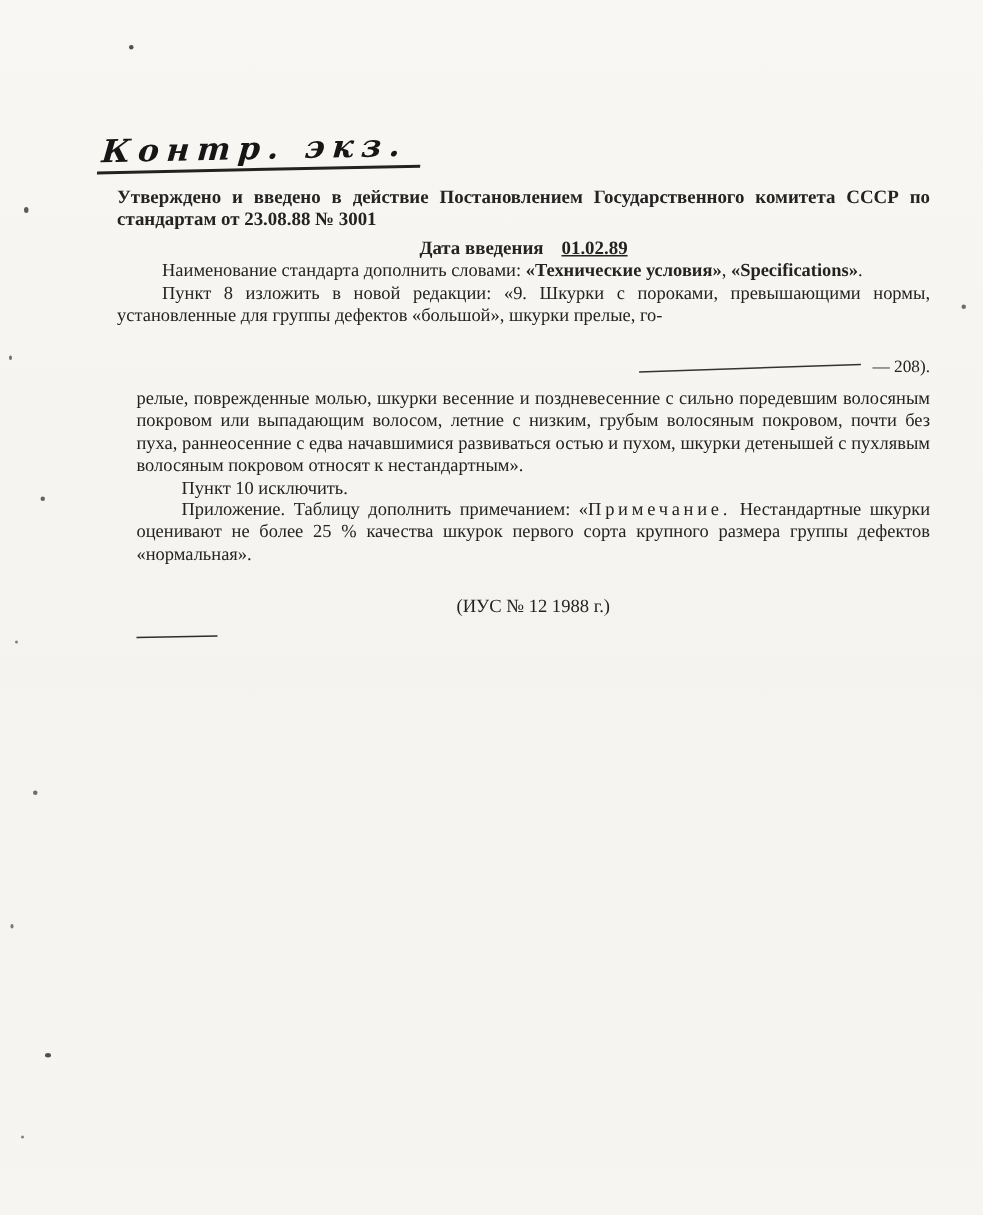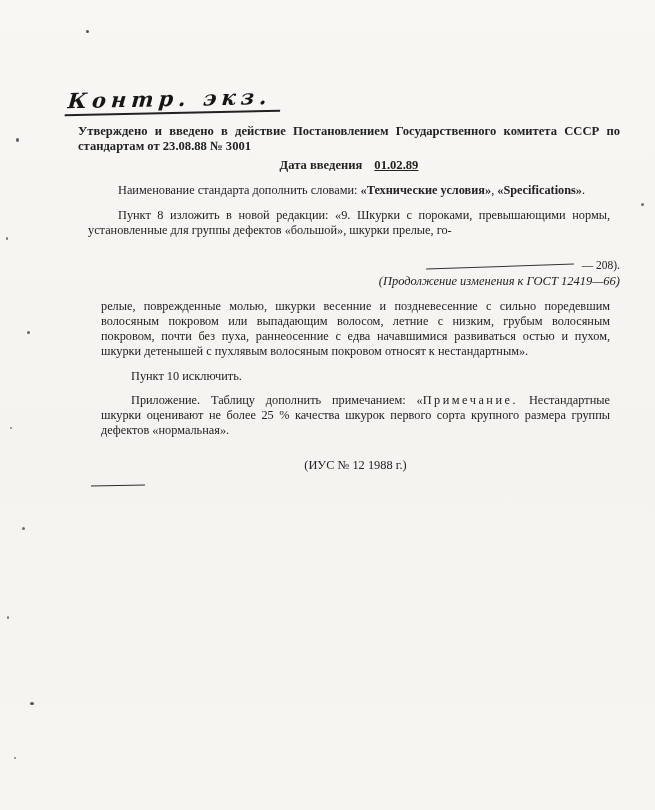--- a/index.html
+++ b/index.html
@@ -55,21 +55,21 @@
     margin-top: 4px;
   }
   .date-value {
     text-decoration: underline;
     margin-left: 12px;
   }
   p.body {
     font-size: 12.3px;
     line-height: 14.8px;
     text-align: justify;
-    margin: 10px;
+    margin: 0;
     text-indent: 30px;
   }
   .first-block { margin-top: 12px; }
   .b { font-weight: bold; }
   .sp { letter-spacing: 2.5px; }
   .frag-line {
     margin-top: 22px;
     text-align: right;
     font-size: 11.5px;
     height: 12px;
@@ -150,21 +150,20 @@
       <span>Дата введения</span><span class="date-value">01.02.89</span>
     </div>
 
     <p class="body first-block"><span>Наименование стандарта дополнить словами: </span><span class="b">«Технические условия»</span><span>, </span><span class="b">«Specifications»</span><span>.</span></p>
 
 
     <p class="body">Пункт 8 изложить в новой редакции: «9. Шкурки с пороками, превышающими нормы, установленные для группы дефектов «большой», шкурки прелые, го-</p>
 
     <div class="frag-line"><span class="frag-stroke"></span><span>— 208).</span></div>
 
-    <div class="cont-header">(Продолжение изменения к ГОСТ 12419—66)</div>
 
     <div class="cont-block">
 
       <p class="body noindent">релые, поврежденные молью, шкурки весенние и поздневесенние с сильно поредевшим волосяным покровом или выпадающим волосом, летние с низким, грубым волосяным покровом, почти без пуха, раннеосенние с едва начавшимися развиваться остью и пухом, шкурки детенышей с пухлявым волосяным покровом относят к нестандартным».</p>
 
       <p class="body">Пункт 10 исключить.</p>
 
       <p class="body"><span>Приложение. Таблицу дополнить примечанием: «</span><span class="sp">Примечание.</span><span> Нестандартные шкурки оценивают не более 25 % качества шкурок первого сорта крупного размера группы дефектов «нормальная».</span></p>
 
       <div class="footer-line">(ИУС № 12 1988 г.)</div>

